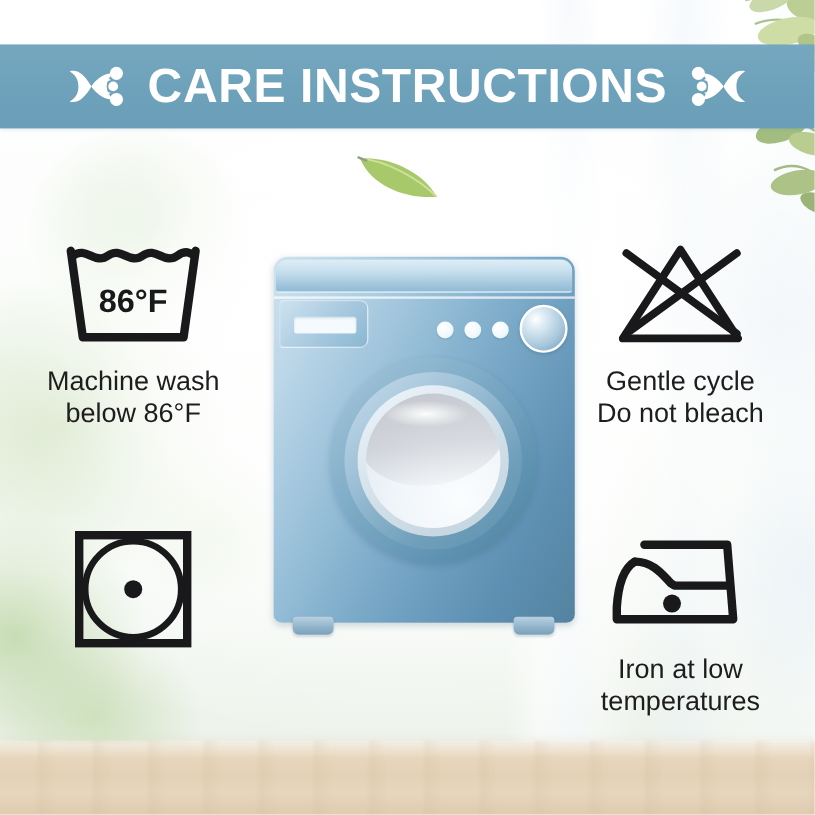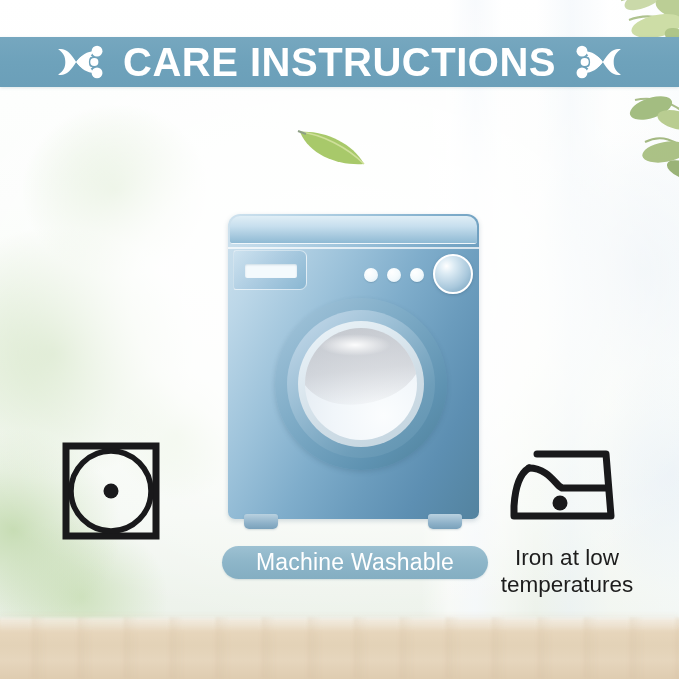--- a/index.html
+++ b/index.html
@@ -81,21 +81,21 @@
     filter: blur(1.1px);
   }
   .table-edge {
     position:absolute; left:0; right:0; bottom:54px; height:12px;
     background:linear-gradient(180deg, rgba(228,214,192,.0), rgba(225,209,184,.55));
     filter: blur(2px);
   }
 
   
   .banner {
-    position:absolute; left:0; top:37px; width:679px; height:50px;
+    position:absolute; left:0; top:37px; width:679px; height:70px;
     background:linear-gradient(180deg,#76a7bf 0%, #6ea2bb 50%, #6b9fb9 100%);
     display:flex; align-items:center; justify-content:center;
     gap:16px;
     box-shadow:0 1px 3px rgba(80,120,140,.18);
   }
   .banner-title {
     color:#ffffff;
     font-size:40px;
     font-weight:bold;
     letter-spacing:.5px;
@@ -276,21 +276,43 @@
         <path d="M30 24 C36 16 42 12 50 12 C46 16 44 20 44 24 C44 28 46 32 50 36 C42 36 36 32 30 24 Z"></path>
         <path d="M30 24 C24 14 18 8 10 10 C16 14 18 18 18 24 C18 30 16 34 10 38 C18 40 24 34 30 24 Z"></path>
         <path d="M30 24 C34 18 40 14 48 18 C42 20 39 22 38 24 C39 26 42 28 48 30 C40 34 34 30 30 24 Z"></path>
         <circle cx="53" cy="12" r="6"></circle>
         <circle cx="53" cy="36" r="6"></circle>
         <circle cx="50" cy="24" r="4.5"></circle>
       </g>
     </svg>
   </div>
 
-
+  <div class="care-cell" id="cell-wash">
+    <div class="glyph">
+      <svg width="118" height="88" viewBox="0 0 118 88">
+        <path d="M7 7 L17 79 L101 79 L111 7" fill="none" stroke="#19191b" stroke-width="7" stroke-linejoin="round" stroke-linecap="round"></path>
+        <path d="M9 11 C20 3 27 19 38 11 C49 3 56 19 67 11 C78 3 85 19 96 11 C103 6 107 9 110 11" fill="none" stroke="#19191b" stroke-width="7" stroke-linecap="round" stroke-linejoin="round"></path>
+        <text x="59" y="58" text-anchor="middle" font-family="Liberation Sans, sans-serif" font-size="27" font-weight="bold" fill="#19191b">86°F</text>
+      </svg>
+    </div>
+    <div class="care-label">Machine wash
+below 86°F</div>
+  </div>
+
+  <div class="care-cell" id="cell-bleach">
+    <div class="glyph">
+      <svg width="118" height="88" viewBox="0 0 118 88">
+        <path d="M59 6 L107 80 L11 80 Z" fill="none" stroke="#19191b" stroke-width="6.5" stroke-linejoin="round"></path>
+        <line x1="14" y1="9" x2="106" y2="76" stroke="#19191b" stroke-width="6.5" stroke-linecap="round"></line>
+        <line x1="106" y1="9" x2="14" y2="76" stroke="#19191b" stroke-width="6.5" stroke-linecap="round"></line>
+      </svg>
+    </div>
+    <div class="care-label">Gentle cycle
+Do not bleach</div>
+  </div>
 
   <div class="care-cell" id="cell-dry">
     <div class="glyph">
       <svg width="100" height="100" viewBox="0 0 100 100">
         <rect x="5" y="5" width="90" height="90" fill="none" stroke="#19191b" stroke-width="7"></rect>
         <circle cx="50" cy="50" r="40" fill="none" stroke="#19191b" stroke-width="5.5"></circle>
         <circle cx="50" cy="50" r="7.5" fill="#19191b"></circle>
       </svg>
     </div>
   </div>
@@ -331,17 +353,14 @@
             </div>
           </div>
         </div>
       </div>
     </div>
 
     <div class="m-foot" id="foot-left"></div>
     <div class="m-foot" id="foot-right"></div>
   </div>
 
-  <div class="pill">
-    <span class="pill-text">Machine Washable</span>
-  </div>
 
 </div>
 
 </body></html>

